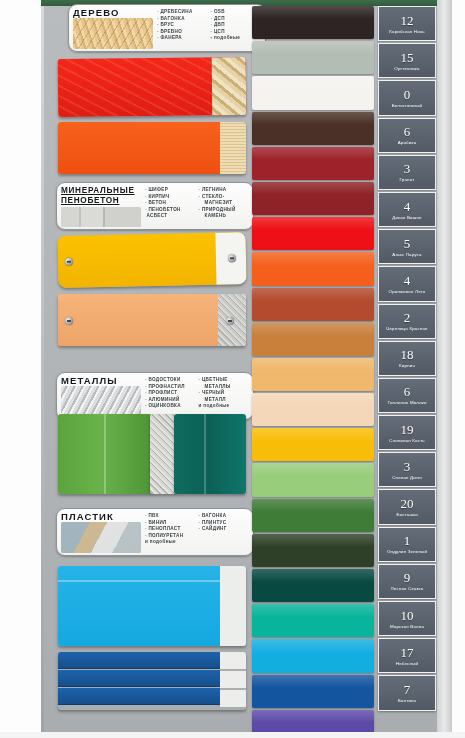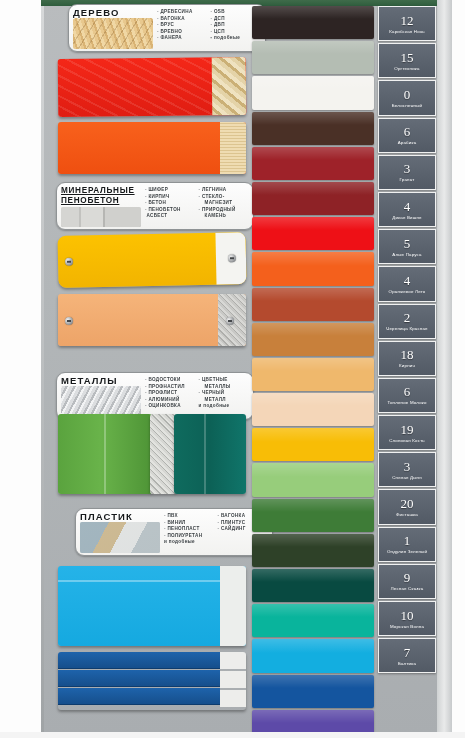--- a/index.html
+++ b/index.html
@@ -190,21 +190,21 @@
       <div class="plq-col">
         <div class="plq-item"><span class="b">-</span><span>ЦВЕТНЫЕ</span></div>
         <div class="plq-item" style="padding-left:6px"><span>МЕТАЛЛЫ</span></div>
         <div class="plq-item"><span class="b">-</span><span>ЧЕРНЫЙ</span></div>
         <div class="plq-item" style="padding-left:6px"><span>МЕТАЛЛ</span></div>
         <div class="plq-item"><span>и подобные</span></div>
       </div>
     </div>
   </div>
 
-  <div class="plaque" style="top:508px;height:46px;margin-left:19px;">
+  <div class="plaque" style="top:508px;height:46px;">
     <div class="plq-left">
       <div class="plq-title">ПЛАСТИК</div>
       <div class="thumb th-pl"></div>
     </div>
     <div class="plq-cols">
       <div class="plq-col">
         <div class="plq-item"><span class="b">-</span><span>ПВХ</span></div>
         <div class="plq-item"><span class="b">-</span><span>ВИНИЛ</span></div>
         <div class="plq-item"><span class="b">-</span><span>ПЕНОПЛАСТ</span></div>
         <div class="plq-item"><span class="b">-</span><span>ПОЛИУРЕТАН</span></div>
@@ -383,20 +383,24 @@
       </div>
     <div class="tag">
         <span class="num">9</span>
         <span class="nm">Лесная Сказка</span>
       </div>
     <div class="tag">
         <span class="num">10</span>
         <span class="nm">Морская Волна</span>
       </div>
     <div class="tag">
+        <span class="num">17</span>
+        <span class="nm">Небесный</span>
+      </div>
+    <div class="tag">
         <span class="num">7</span>
         <span class="nm">Балтика</span>
       </div>
 
   </div>
 
   <div class="leftwhite"></div>
   <div class="rightwhite"></div>
   <div class="botwhite"></div>
 </div>

